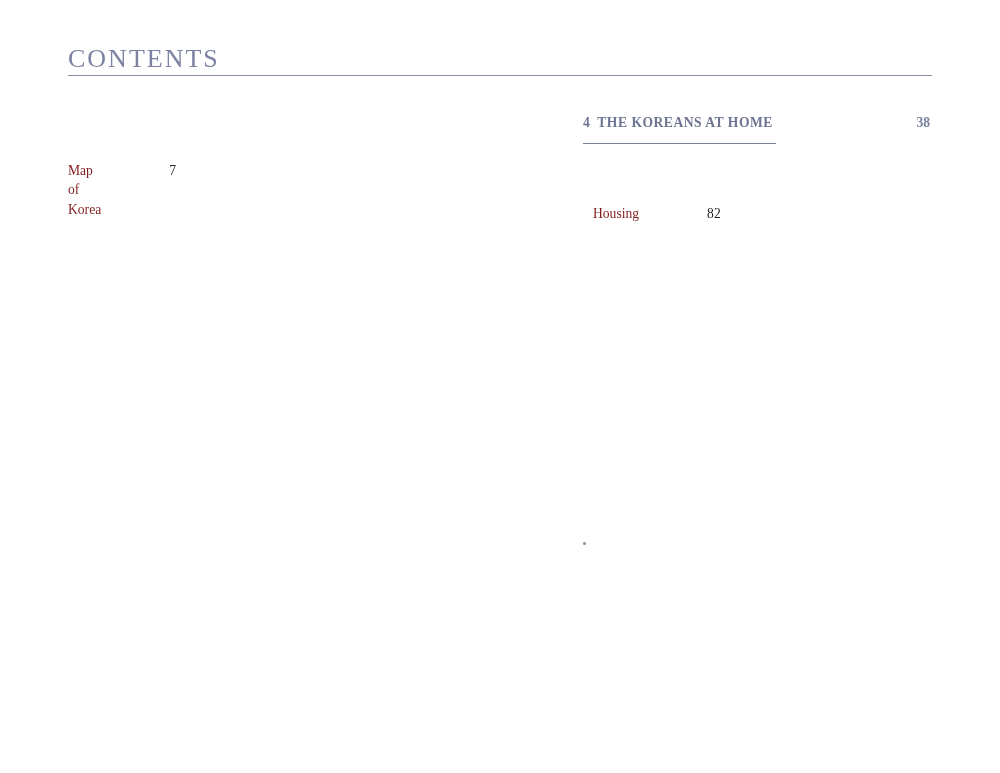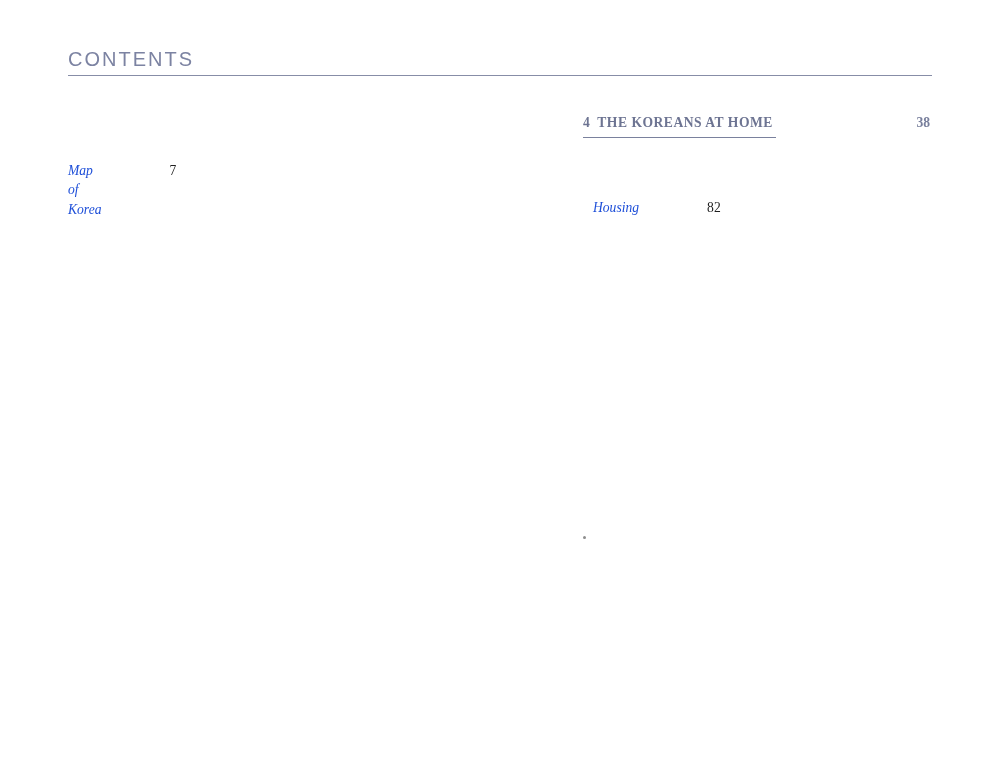--- a/index.html
+++ b/index.html
@@ -8,22 +8,22 @@
 
   .page {
     width: 1000px; height: 773px;
     padding: 48px 68px 0 68px;
     background: #ffffff;
     overflow: hidden;
   }
 
   
   .title {
-    font-family: Liberation Sans, sans-serif;
-    font-size: 20px;
+    font-family: Liberation Serif, serif;
+    font-size: 26px;
     font-weight: 400;
     letter-spacing: 2px;
     color: #7c83a2;
     line-height: 22px;
   }
   .title-rule {
     margin-top: 5px;
     border: none;
     border-top: 1px solid #878da7;
     height: 0;
@@ -47,21 +47,21 @@
     display: flex;
     align-items: baseline;
     line-height: 19.4px;
     font-size: 13.6px;
     font-weight: 700;
     color: #6d7492;
     letter-spacing: 0.5px;
   }
   .chapter-heading .head-text {
     border-bottom: 1px solid #7a819d;
-    padding-bottom: 5px;
+    padding-bottom: 11px;
     padding-right: 3px;
   }
   .chapter-heading .ch-num { margin-right: 7px; }
   .chapter-heading .ch-page {
     margin-left: auto;
     font-weight: 700;
     color: #787f9c;
     letter-spacing: 0;
   }
 
@@ -77,21 +77,21 @@
   }
   .row .bullet {
     width: 3px; height: 3px;
     border-radius: 50%;
     background: #8d8d8d;
     margin-right: 7px;
     align-self: center;
     margin-top: 2px;
     flex: 0 0 auto;
   }
-  .row .label { color: #1d4ed8; font-style: italic; }
+  .row .label { color: #7f1d1d; }
   .row .page { margin-left: auto; color: #1f1f1f; }
 </style>
 </head>
 <body>
 
 <div class="page">
   <header>
     <h1 class="title">CONTENTS</h1>
     <hr class="title-rule">
   </header>

